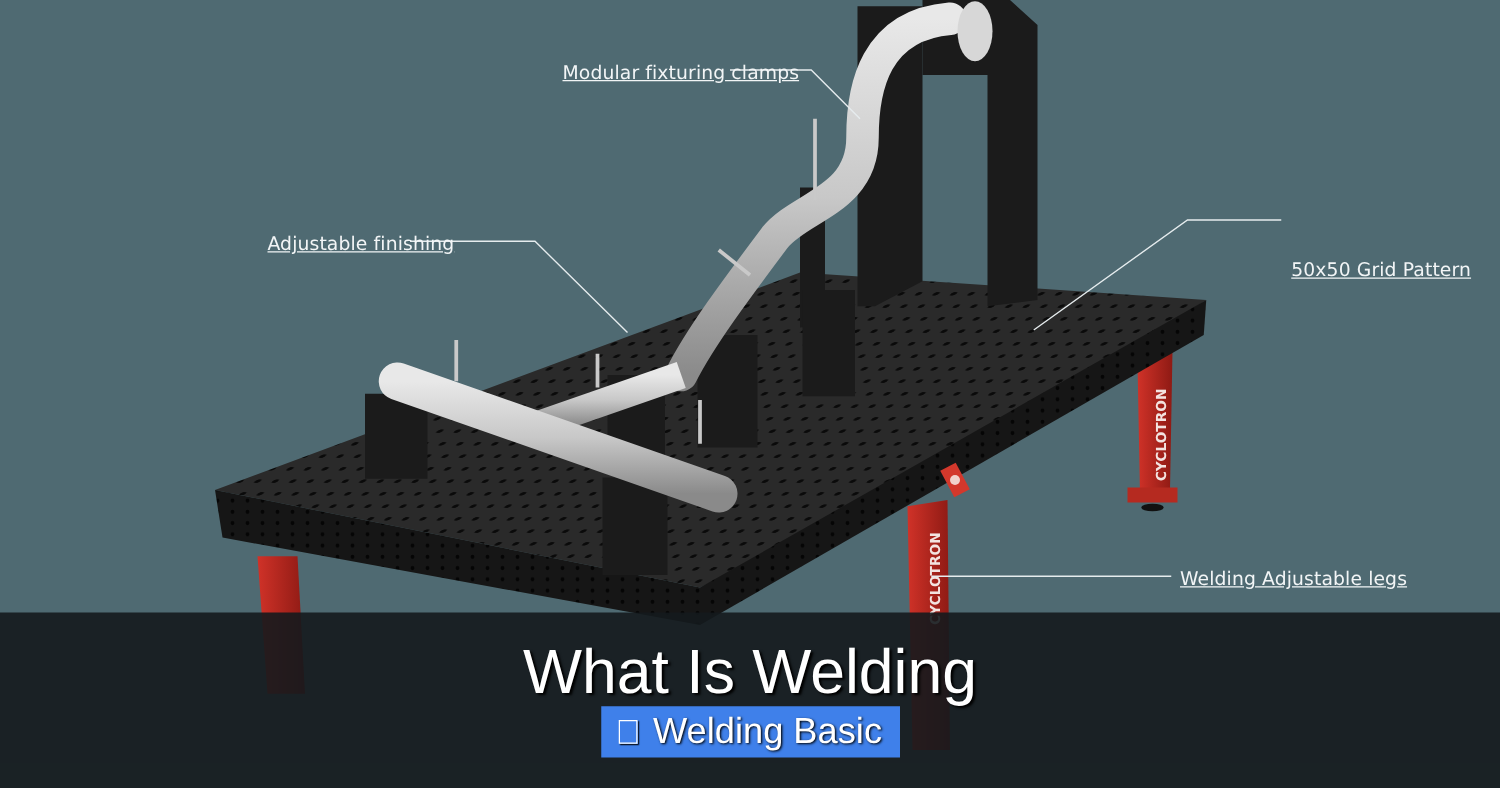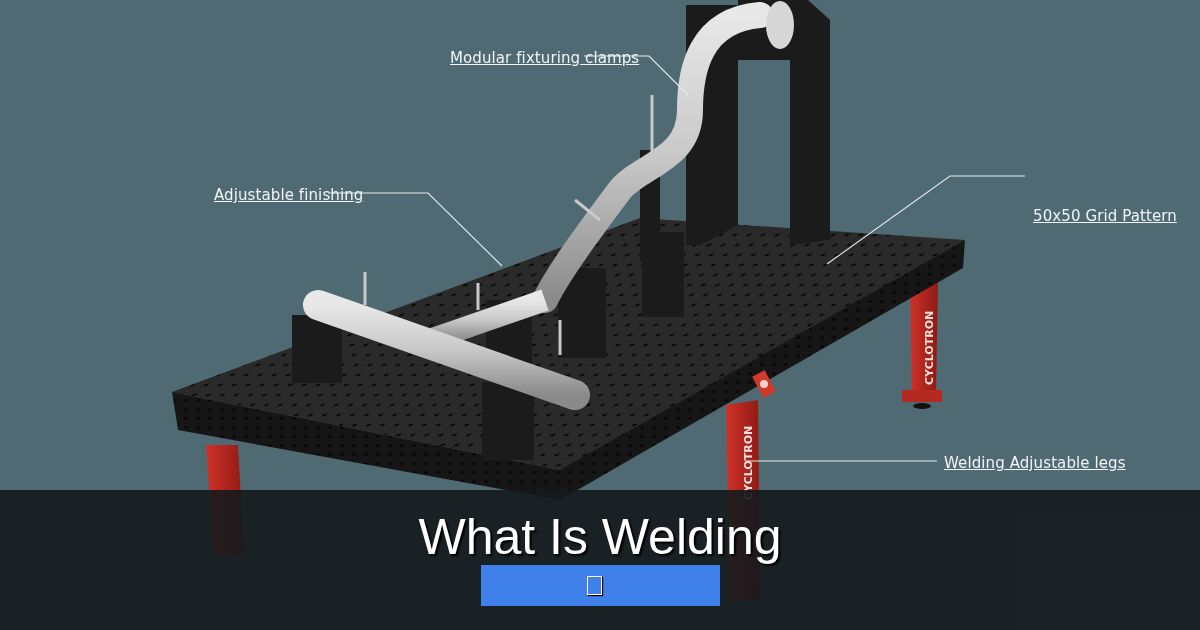--- a/index.html
+++ b/index.html
@@ -89,13 +89,14 @@
 
 <div class="callout-label" style="left:450px; top:49px;">Modular fixturing clamps</div>
 <div class="callout-label" style="left:214px; top:186px;">Adjustable finishing</div>
 <div class="callout-label" style="left:1033px; top:169px;margin-top:38px;">50x50 Grid Pattern</div>
 <div class="callout-label" style="left:944px; top:454px;">Welding Adjustable legs</div>
 
 <div class="overlay"></div>
 <div class="title">What Is Welding</div>
 <div class="badge">
   <span class="box-icon"></span>
+  <span>Welding Basic</span>
 </div>
 
 </body></html>

